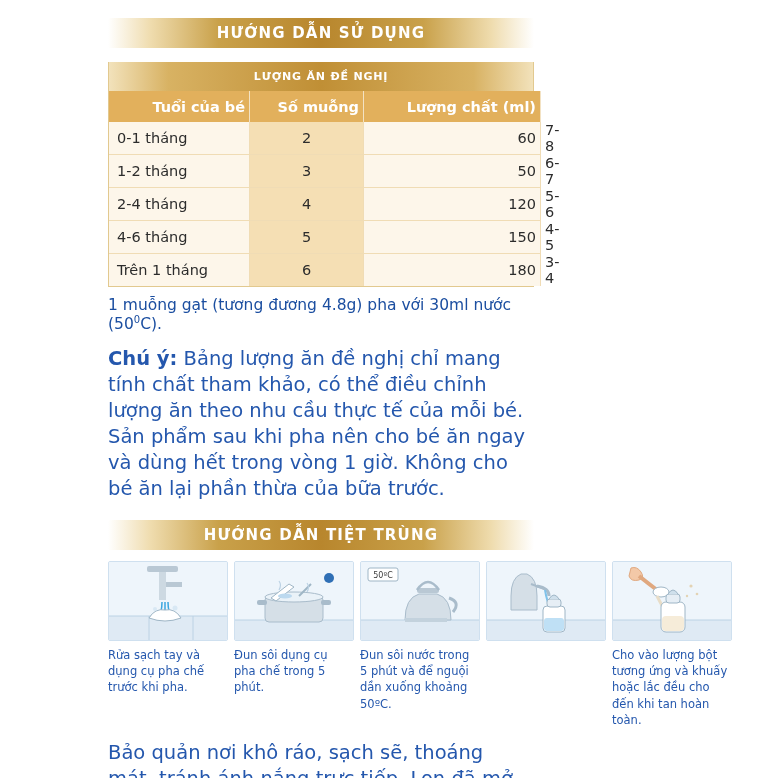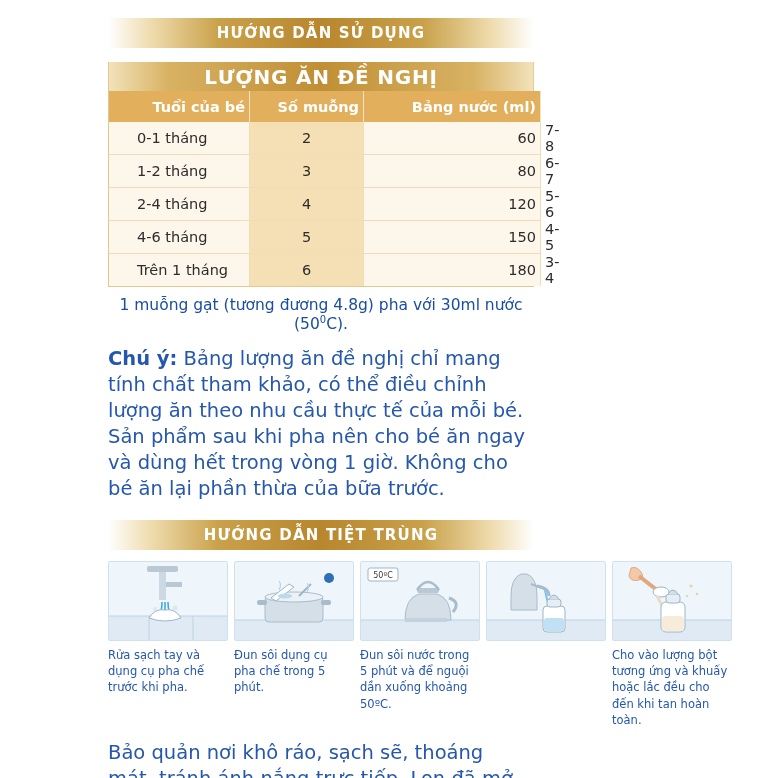--- a/index.html
+++ b/index.html
@@ -59,21 +59,21 @@
       #d8b263 14%,
       #c08f35 50%,
       #d8b263 86%,
       #f2e2bb 100%);
     display: flex;
     align-items: center;
     justify-content: center;
   }
   .tbl-title span {
     color: #ffffff;
-    font-size: 20px;
+    font-size: 11px;
     font-weight: bold;
     letter-spacing: 0.8px;
   }
   table {
     border-collapse: collapse;
     width: 100%;
     table-layout: fixed;
   }
   thead th {
     background: #e2b05c;
@@ -95,31 +95,31 @@
     text-align: center;
     border-right: 1px solid #f0dcb5;
     border-bottom: 1px solid #f0dcb5;
     padding: 0 4px;
   }
   tbody td:last-child { border-right: none; }
   tbody tr:last-child td { border-bottom: none; }
   tbody td.c0 {
     background: #fdf6ea;
     text-align: left;
-    padding-left: 28px;
+    padding-left: 8px;
   }
   tbody td.c1 { background: #f5dfb4; }
   tbody td.c2 { background: #fdf6ea; text-align: right; }
   tbody td.c3 { background: #fef9c3; }
 
   .note-line {
     margin: 9px 108px 0 108px;
     font-size: 15.5px;
     color: #1b4ea0;
-    text-align: center;
+    text-align: left;
   }
   .note-line sup { font-size: 10px; vertical-align: super; }
 
   
   .caution {
     margin: 13px 108px 0 108px;
     font-size: 19.5px;
     line-height: 1.33;
     color: #2457ad;
   }
@@ -173,35 +173,35 @@
 
   <div class="table-wrap">
     <div class="tbl-title">
       <span>LƯỢNG ĂN ĐỀ NGHỊ</span>
     </div>
     <table>
       <thead>
         <tr>
           <th style="width:132px">Tuổi của bé</th>
           <th style="width:105px">Số muỗng</th>
-          <th style="width:168px">Bảng nước (ml)</th>
+          <th style="width:168px">Lượng chất (ml)</th>
           <th>Số lần ăn/24 giờ</th>
         </tr>
       </thead>
       <tbody>
         <tr>
           <td class="c0">0-1 tháng</td>
           <td class="c1">2</td>
           <td class="c2">60</td>
           <td class="c3">7-8</td>
         </tr>
         <tr>
           <td class="c0">1-2 tháng</td>
           <td class="c1">3</td>
-          <td class="c2">80</td>
+          <td class="c2">50</td>
           <td class="c3">6-7</td>
         </tr>
         <tr>
           <td class="c0">2-4 tháng</td>
           <td class="c1">4</td>
           <td class="c2">120</td>
           <td class="c3">5-6</td>
         </tr>
         <tr>
           <td class="c0">4-6 tháng</td>

